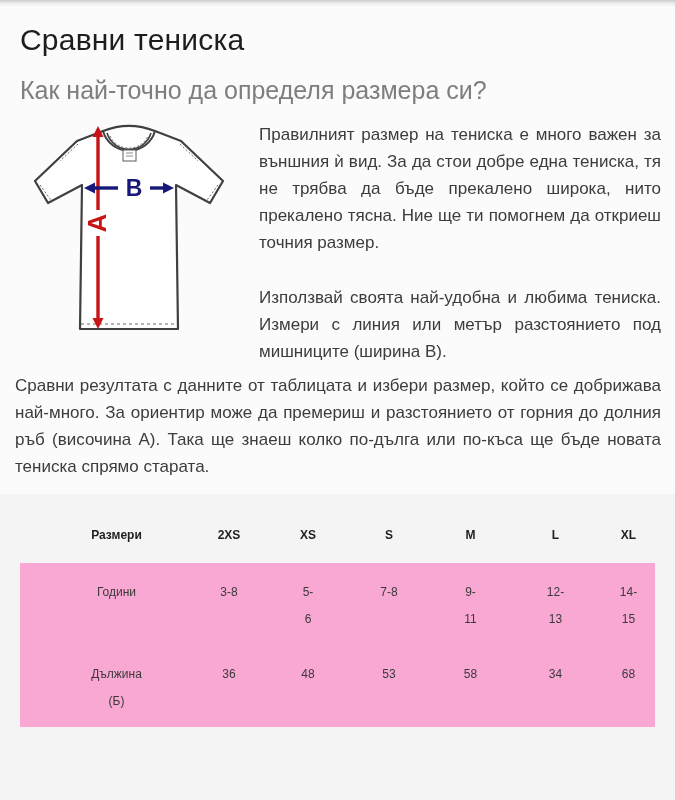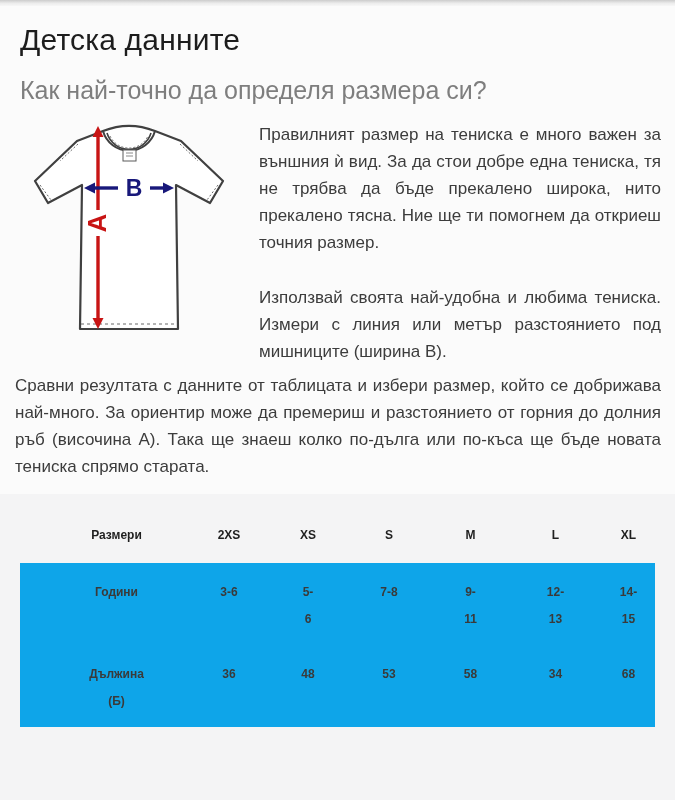--- a/index.html
+++ b/index.html
@@ -19,29 +19,29 @@
   .figure svg { display:block; }
   .intro-text { flex:1; font-size:17px; line-height:27px; color:#3c3c3c; text-align:justify; padding-top:3px; }
   .intro-text p + p { margin-top:28px; }
   .para-full { padding:7px 14px 0 15px; font-size:17px; line-height:27px; color:#3c3c3c; text-align:justify; flex:none; }
   .table-section { margin-top:14px; background:#f4f4f5; padding:2px 20px 20px 20px; flex:1; }
   table.sizes { width:635px; border-collapse:collapse; table-layout:fixed; }
   table.sizes th, table.sizes td { text-align:center; vertical-align:top; font-size:12px; line-height:27px; white-space:pre-line; }
   table.sizes th { font-weight:700; color:#1f1f1f; padding:26px 0 14px 0; }
   table.sizes td { color:#3a3a3a; padding:16px 0 12px 0; }
   table.sizes th:first-child, table.sizes td:first-child { padding-left:25px; }
-  tr.row-striped { background:#0ea5e9;font-weight:bold; }
+  tr.row-striped { background:#f9a8d4; }
 </style>
 </head>
 <body>
 
 <div class="top-strip"></div>
 
 <div class="header">
-  <div class="page-title">Детска данните</div>
+  <div class="page-title">Сравни тениска</div>
   <div class="page-subtitle">Как най-точно да определя размера си?</div>
 </div>
 
 <div class="intro">
   <div class="figure">
     <svg width="228" height="225" viewBox="0 0 228 225">
 
       <path d="M88,13 L62,23 L20,63 L33,85 L67,67 L65,211 L163,211 L161,67 L195,85 L208,63 L166,23 L140,13 A 70 70 0 0 0 88,13 Z" fill="#ffffff" stroke="#404040" stroke-width="2.2" stroke-linejoin="round"></path>
 
       <path d="M88,13 A 27 27 0 0 0 140,13" fill="none" stroke="#404040" stroke-width="2"></path>
@@ -102,21 +102,21 @@
         <th>XS</th>
         <th>S</th>
         <th>M</th>
         <th>L</th>
         <th>XL</th>
       </tr>
     </thead>
     <tbody>
       <tr class="row-striped">
         <td>Години</td>
-        <td>3-6</td>
+        <td>3-8</td>
         <td>5-
 6</td>
         <td>7-8</td>
         <td>9-
 11</td>
         <td>12-
 13</td>
         <td>14-
 15</td>
       </tr>

